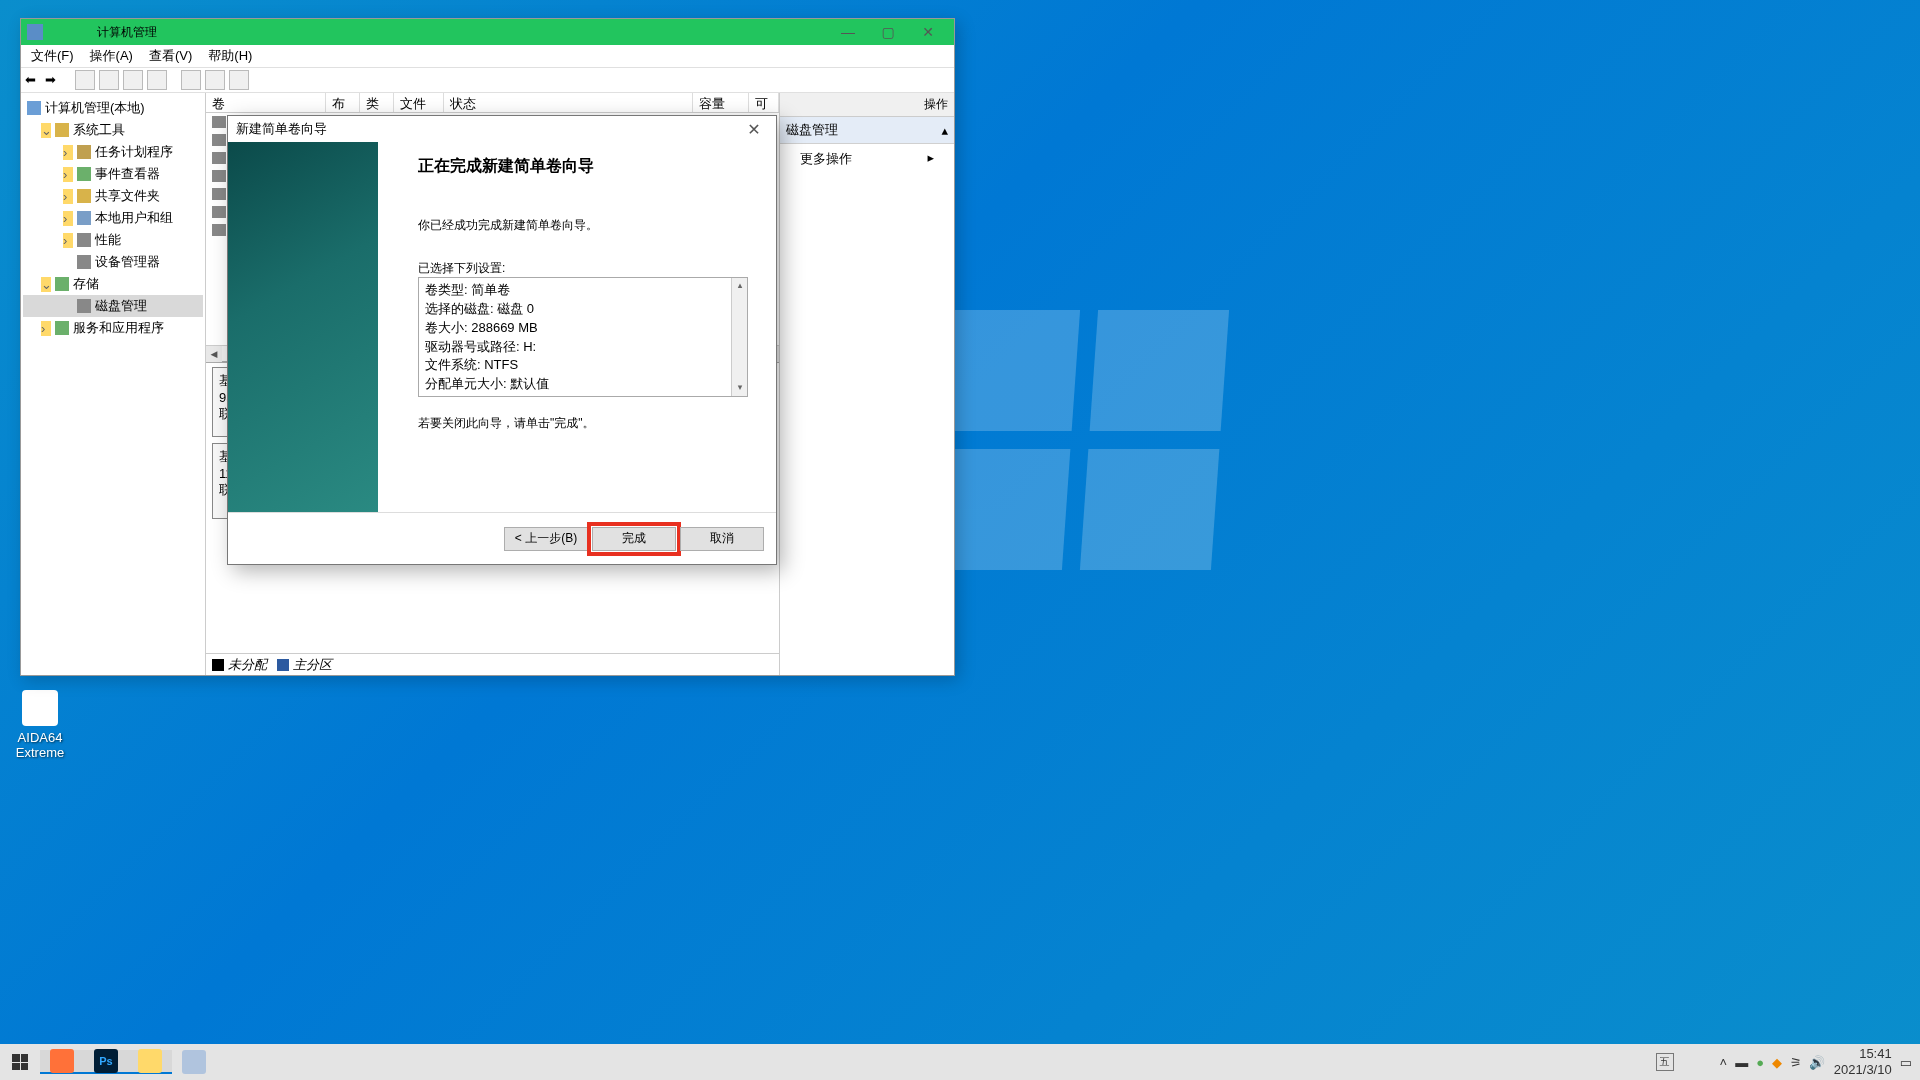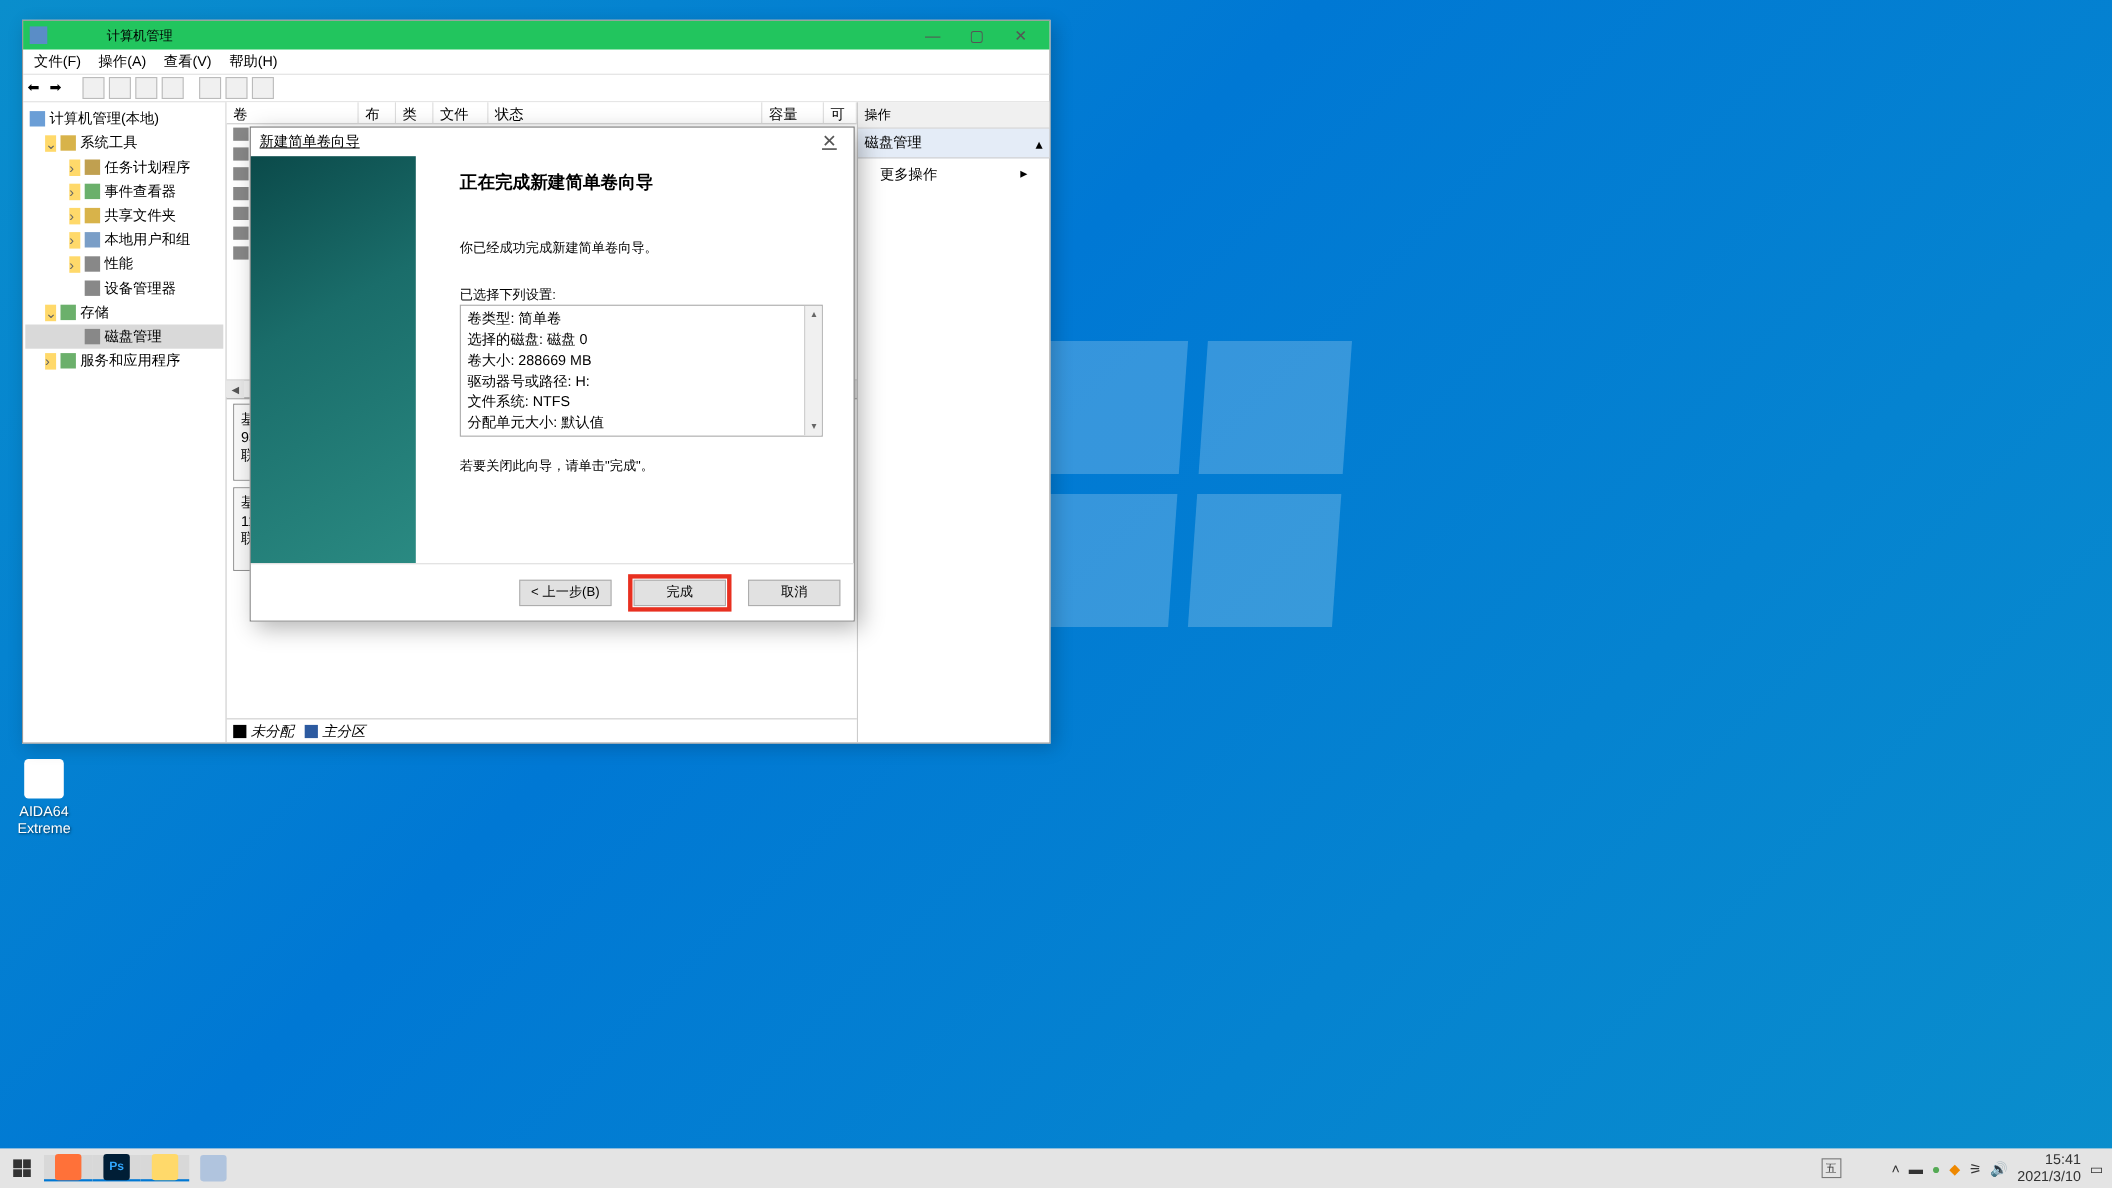--- a/index.html
+++ b/index.html
@@ -43,42 +43,42 @@
 .list-scrollbar { position:absolute; bottom:0; left:0; right:0; height:16px; background:#f0f0f0; border-top:1px solid #ccc; }
 .list-scrollbar .arr{position:absolute;width:16px;height:16px;top:0;background:#e8e8e8;display:flex;align-items:center;justify-content:center;font-size:9px;color:#555;}
 .list-scrollbar .arrL{left:0;} .list-scrollbar .arrR{right:0;}
 .disk-map { flex:1; border-top: 2px solid #aaa; padding: 4px 6px; display:flex; flex-direction:column; gap:6px; }
 .disk-entry { display:flex; border:1px solid #888; height:70px; }
 .disk-entry .disk-label { width:100px; border-right:1px solid #888; padding:4px 6px; font-size:11px; background:#f8f8f8; }
 .disk-entry .part { border-right:1px solid #888; padding:4px 6px; font-size:11px; }
 .legend { height: 22px; border-top:1px solid #ccc; display:flex; align-items:center; gap:10px; padding: 0 6px; font-size:12px;font-style:italic; }
 .legend .sq { width:12px; height:12px; display:inline-block; margin-right:4px; vertical-align:middle; }
 .sq-black{background:#000;} .sq-blue{background:#2c5aa0;}
-.action-pane { width: 174px; display:flex; flex-direction:column; }
+.action-pane { width: 174px; display:flex; flex-direction:column;text-align:right; }
 .action-pane .ap-head { background:#f0f0f0; padding:3px 6px; font-size:12px; border-bottom:1px solid #ccc; }
 .action-pane .ap-section { background:#e4ecf7; padding:4px 6px; font-size:12px; display:flex; justify-content:space-between; align-items:center; border-bottom:1px solid #d0d0d0; }
 .action-pane .ap-item { padding:6px 20px; font-size:12px; display:flex; justify-content:space-between; }
 
 
 .wizard { position: absolute; left: 227px; top: 115px; width: 550px; height: 450px; background: #fff; border: 1px solid #777; box-shadow: 6px 6px 20px rgba(0,0,0,0.3); display:flex; flex-direction:column; }
-.wizard .wtitle { height: 26px; display:flex; align-items:center; padding: 0 8px; font-size:12px;text-decoration:underline; }
+.wizard .wtitle { height: 26px; display:flex; align-items:center; padding: 0 8px; font-size:12px; }
 .wizard .wtitle span.t { flex:1; }
 .wizard .wtitle .close { width:28px; text-align:center; font-size:16px; color:#555; }
 .wizard .wbody { flex:1; display:flex; }
 .wizard .sidegfx { width:150px; background: linear-gradient(150deg, #0b4a4a, #1a6d6a 40%, #2a8a82); }
 .wizard .wcontent { flex:1; padding: 14px 28px 10px 40px; display:flex; flex-direction:column; }
 .wizard .wheading { font-size:16px; font-weight:600; margin-bottom: 40px; }
 .wizard .wtext { font-size:12px; margin-bottom: 26px; font-family: Liberation Serif, serif; }
 .wizard .wlabel { font-size:12px; margin-bottom: 0; }
 .wizard .settingsbox { border:1px solid #aaa; height: 120px; padding: 3px 6px; font-size:12px; line-height:1.45; position:relative; overflow:hidden; }
 .wizard .settingsbox .sbar { position:absolute; right:0; top:0; width:16px; height:100%; background:#f0f0f0; border-left:1px solid #ccc; }
 .wizard .settingsbox .sbar .sbtn{position:absolute;left:0;width:16px;height:16px;display:flex;align-items:center;justify-content:center;font-size:9px;color:#666;}
 .wizard .settingsbox .sbar .sbup{top:0;} .wizard .settingsbox .sbar .sbdn{bottom:0;}
 .wizard .wtext2 { font-size:12px; margin-top: 18px; }
-.wizard .wfooter { height: 52px; border-top: 1px solid #ddd; display:flex; align-items:center; justify-content:flex-end; padding: 0 12px; gap: 20px; background:#fff; }
+.wizard .wfooter { height: 52px; border-top: 1px solid #ddd; display:flex; align-items:center; justify-content:flex-end; padding: 0 12px; gap: 4px; background:#fff; }
 .wizard .wfooter button { width: 84px; height: 24px; font-size:12px; background:#e1e1e1; border:1px solid #adadad; cursor:pointer; }
 .wizard .wfooter .highlight { outline: 4px solid #e83020; outline-offset: 1px; }
 
 
 .taskbar { position:absolute; left:0; right:0; bottom:0; height:36px; background:#e4e4e4; display:flex; align-items:center; }
 .taskbar .start { width:40px; height:36px; display:flex; align-items:center; justify-content:center; }
 .taskbar .start .wicon { width:16px; height:16px; display:grid; grid-template-columns:1fr 1fr; grid-template-rows:1fr 1fr; gap:1px; }
 .taskbar .start .wicon div{background:#333;}
 .taskbar .tbitem { width:44px; height:24px; display:flex; align-items:center; justify-content:center; }
 .taskbar .tbitem.active { border-bottom: 2px solid #0078d4; background:#d8d8d8; }

